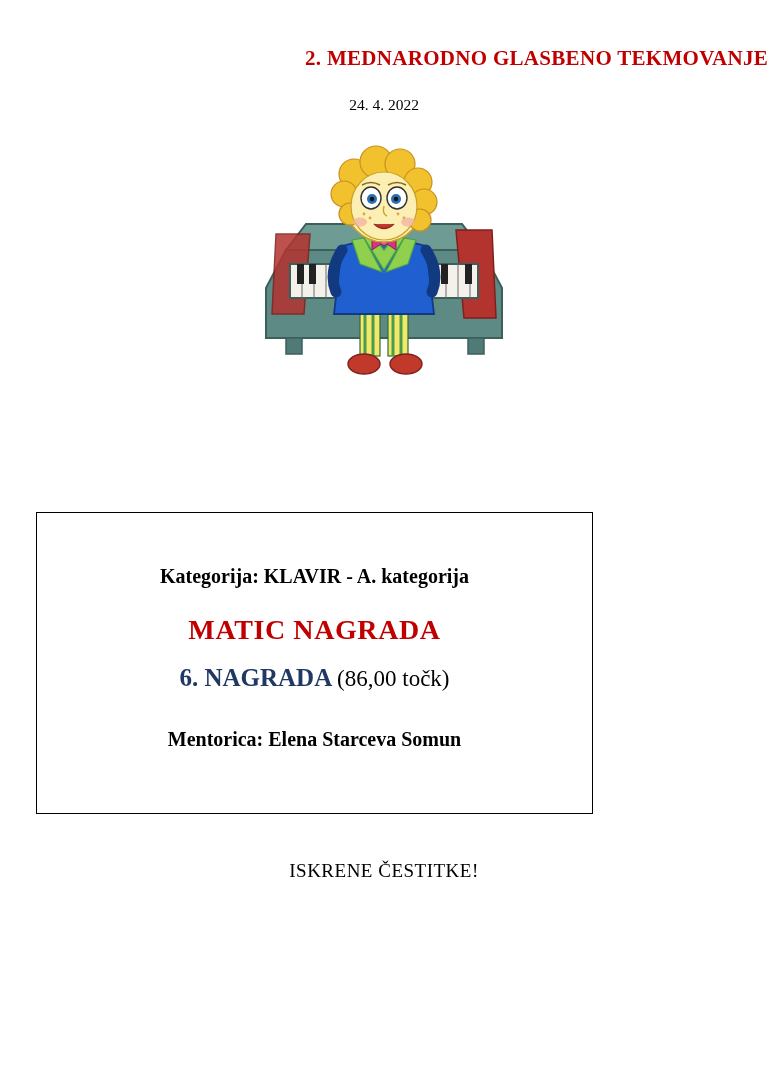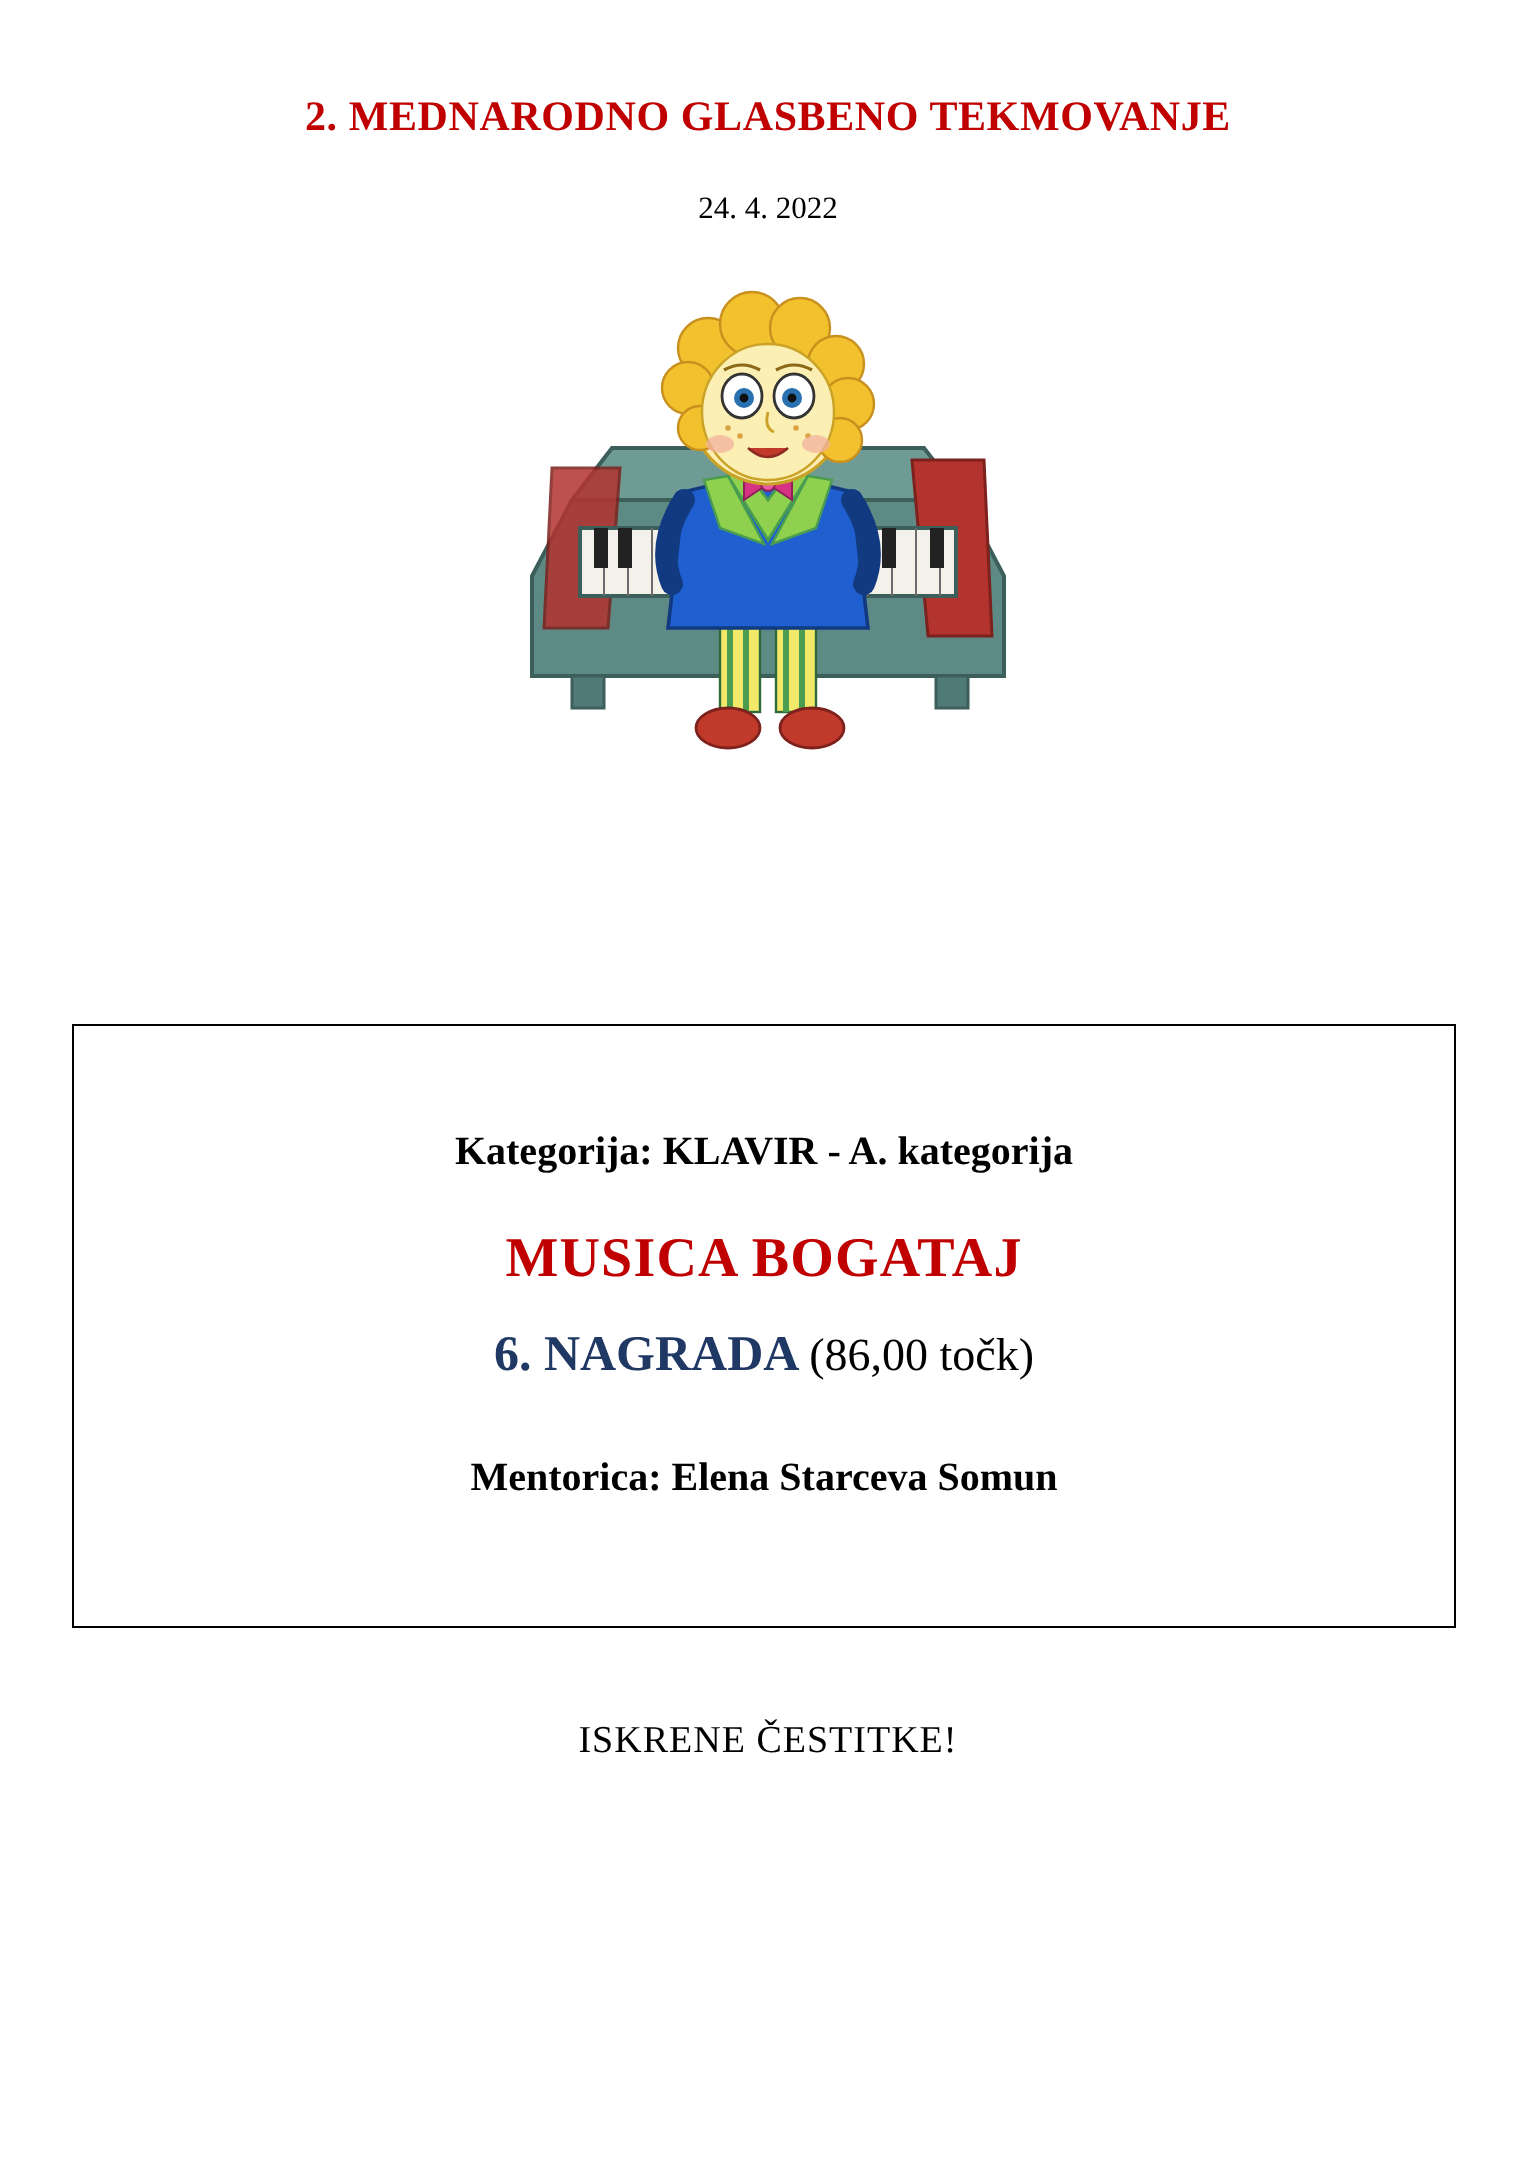--- a/index.html
+++ b/index.html
@@ -21,20 +21,21 @@
     text-align: center;
     padding-top: 44px;
   }
   .title-line {
     color: #c00000;
     font-weight: bold;
     font-size: 21px;
     letter-spacing: 0.3px;
     line-height: 1.42;
     text-transform: uppercase;
+    text-align: right;
   }
   .date {
     margin-top: 22px;
     font-size: 15.5px;
     font-weight: normal;
     color: #000;
   }
 
   
   .illustration {
@@ -47,21 +48,21 @@
     display: block;
     width: 100%;
     height: 100%;
   }
 
   
   .award-box {
     position: absolute;
     left: 36px;
     top: 512px;
-    width: 692px;
+    width: 557px;
     height: 302px;
     border: 1.5px solid #000;
     box-sizing: border-box;
     text-align: center;
   }
   .category {
     margin-top: 52px;
     font-size: 20px;
     font-weight: bold;
     color: #000;
@@ -220,21 +221,21 @@
 
     <path d="M150 86 Q160 95 170 86" fill="#c0392b" stroke="#8e2a22" stroke-width="1.2"></path>
 
     <ellipse cx="136" cy="84" rx="7" ry="4.5" fill="#f3b1a0" opacity="0.75"></ellipse>
     <ellipse cx="184" cy="84" rx="7" ry="4.5" fill="#f3b1a0" opacity="0.75"></ellipse>
   </svg>
 </div>
 
 <div class="award-box">
   <div class="category">Kategorija: KLAVIR - A. kategorija</div>
-  <div class="winner">MUSICA BOGATAJ</div>
+  <div class="winner">MATIC NAGRADA</div>
   <div class="prize">
     <span>6. NAGRADA</span>
     <span class="points">(86,00 točk)</span>
   </div>
   <div class="mentor">Mentorica: Elena Starceva Somun</div>
 </div>
 
 <div class="congrats">ISKRENE ČESTITKE!</div>
 
 </body></html>

